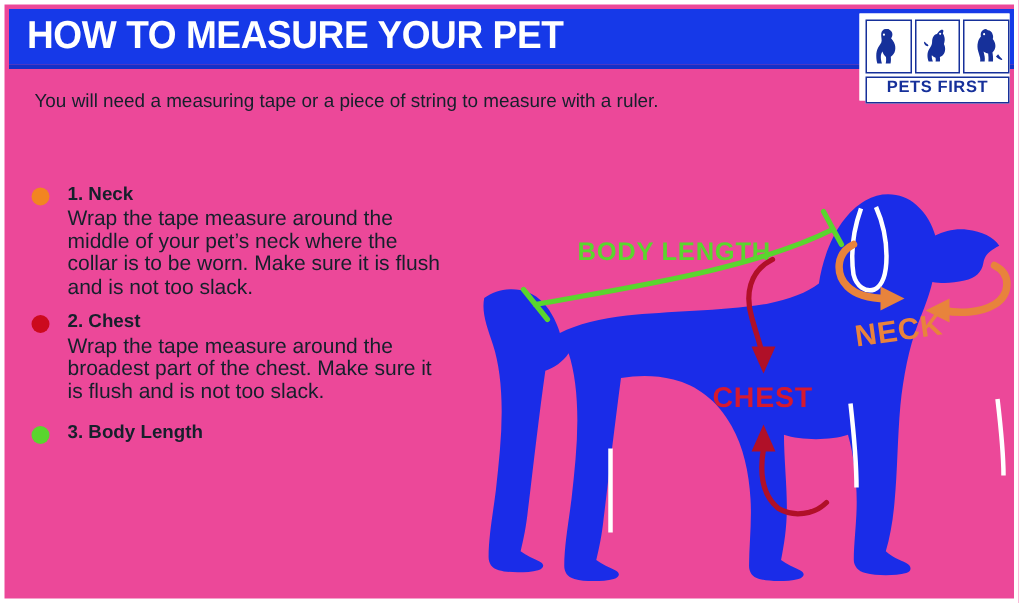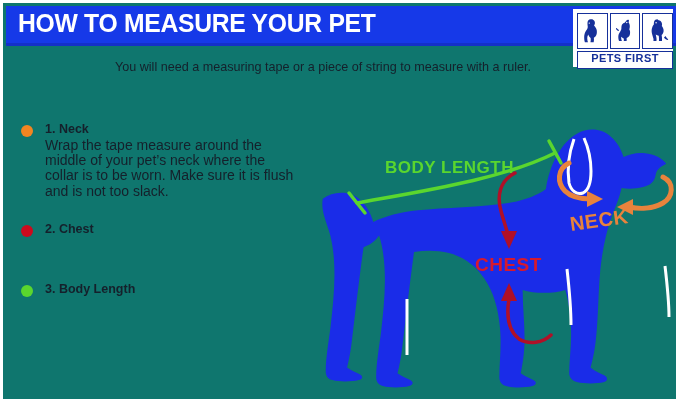--- a/index.html
+++ b/index.html
@@ -5,21 +5,21 @@
   html,body{margin:0;padding:0;}
   body{
     width:679px;height:402px;
     background:#ffffff;
     font-family:"Liberation Sans", sans-serif;
     overflow:hidden;
   }
   .page{
     position:relative;
     width:679px;height:402px;
-    background:#0f766e;
+    background:#ec4899;
     box-sizing:border-box;
     border:3px solid #ffffff;
     overflow:hidden;
   }
   
   .header{
     position:absolute;left:3px;top:3px;
     width:673px;height:37px;
     background:#1639e8;
   }
@@ -78,21 +78,20 @@
     font-family:"Liberation Sans", sans-serif;
   }
   
   .intro{
     position:absolute;left:20px;top:55px;
     width:600px;
     color:#15202b;
     font-size:12.6px;
     line-height:19px;
     font-family:"Liberation Sans", sans-serif;
-    text-align:center;
   }
   .intro div{white-space:nowrap;}
   
   .steps{
     position:absolute;left:18px;top:118px;
     width:280px;
   }
   .step{position:relative;margin-bottom:7px;}
   .bullet{
     position:absolute;left:0;top:4px;
@@ -105,22 +104,22 @@
     color:#15202b;
     line-height:16px;
   }
   .step-body{
     margin-left:24px;
     font-size:14px;
     color:#15202b;
     line-height:15.2px;
     margin-top:1px;
   }
-  .step-1{margin-bottom:22px;}
-  .step-2{margin-bottom:44px;}
+  .step-1{margin-bottom:7px;}
+  .step-2{margin-bottom:12px;}
   
   .diagram{
     position:absolute;left:300px;top:108px;
     width:379px;height:294px;
   }
   .diagram svg{display:block;}
 </style>
 </head>
 <body>
 
@@ -162,20 +161,21 @@
 
     <div class="step step-1">
       <span class="bullet" style="background:#f28521"></span>
       <div class="step-title">1. Neck</div>
       <div class="step-body">Wrap the tape measure around the middle of your pet’s neck where the collar is to be worn. Make sure it is flush and is not too slack.</div>
     </div>
 
     <div class="step step-2">
       <span class="bullet" style="background:#cc0a1e"></span>
       <div class="step-title">2. Chest</div>
+      <div class="step-body">Wrap the tape measure around the broadest part of the chest. Make sure it is flush and is not too slack.</div>
     </div>
 
     <div class="step step-3">
       <span class="bullet" style="background:#5ad62e"></span>
       <div class="step-title">3. Body Length</div>
     </div>
 
   </div>
 
   <div class="diagram">

